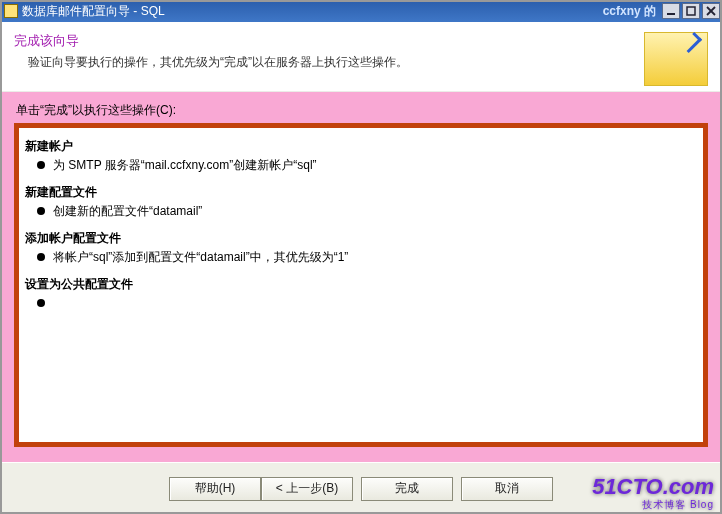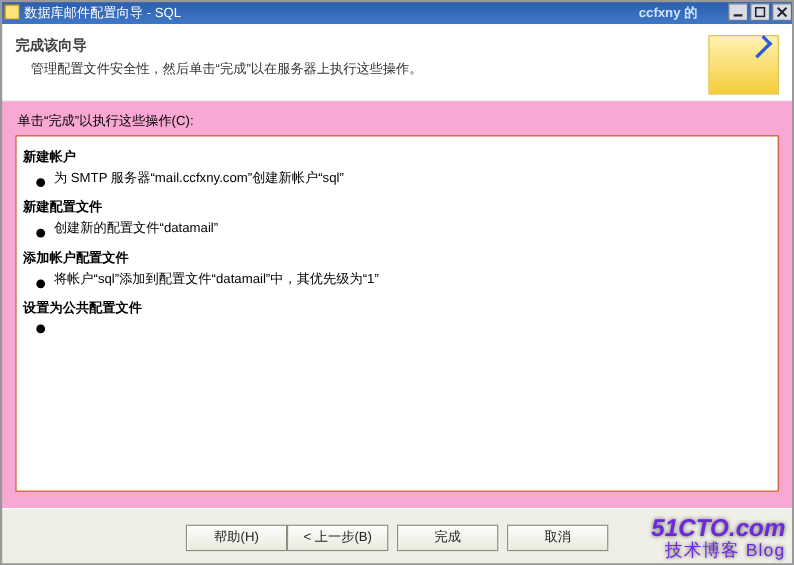--- a/index.html
+++ b/index.html
@@ -18,58 +18,58 @@
     height: 22px;
     display: flex;
     align-items: center;
     justify-content: space-between;
     padding: 0 2px 0 4px;
     font-size: 12px;
   }
   .titlebar-left { display:flex; align-items:center; gap:4px; }
   .title-icon { width:14px; height:14px; background:#ffe37a; border:1px solid #8a6d00; display:inline-block; }
   .titlebar-right { display:flex; align-items:center; gap:6px; }
-  .user-tag { color:#d1e4ff; font-weight:bold; margin-right:22px; }
+  .user-tag { color:#d1e4ff; font-weight:bold; margin-right:0; }
   .winbtns { display:flex; gap:2px; }
   .winbtn {
     width:18px; height:16px; background:#d9dce5;
     border:1px solid #5a6b8a; display:flex; align-items:center;
     justify-content:center; color:#223;
   }
   .winbtn svg { width:10px; height:10px; }
   .header {
     background:#fff;
     padding:10px 14px 6px 14px;
     display:flex; justify-content:space-between; align-items:flex-start;
     border-bottom:1px solid #ecece8;
     height:70px;
   }
-  .header-text h1 { font-size:13px; font-weight:bold; color:#404040; }
+  .header-text h1 { font-size:13px; font-weight:normal; color:#a21caf; }
   .header-text p { margin-top:4px; font-size:12px; color:#333; padding-left:14px; }
   .header-graphic {
     width:64px; height:54px; background:linear-gradient(#fff2b0,#f4cd3a);
     border:1px solid #d8b82e; position:relative; margin-right:0;
   }
   .header-graphic::before{
     content:""; position:absolute; top:4px; right:6px;
     width:16px; height:8px; border-bottom:3px solid #2b5ed6;
     border-right:3px solid #2b5ed6; transform:rotate(-45deg);
   }
   .body-area {
     background:#f9a8d4;
     padding:8px 14px 0 14px;
     height:370px;
   }
   .intro-label { display:block; margin:2px 0 4px 2px; }
   .list-panel {
-    background:#fff; border:1px solid #c2410c; height:324px;
+    background:#fff; border:5px solid #c2410c; height:324px;
     padding:4px 6px; overflow:auto;
   }
   .section-title { font-weight:bold; margin-top:6px; margin-bottom:2px; }
-  .section-item { display:flex; align-items:flex-end; margin:2px 0 10px 12px; }
+  .section-item { display:flex; align-items:flex-start; margin:2px 0 10px 12px; }
   .bullet { width:8px; height:8px; border-radius:50%; background:#000; margin:4px 8px 0 0; flex-shrink:0; }
   .button-bar {
     background:#efefe7;
     border-top:1px solid #fff;
     padding:10px 14px;
     display:flex;
     justify-content:center;
     align-items:center;
     height:52px;
   }
@@ -84,21 +84,21 @@
   }
   .btn.disabled { color:#9a9a92; }
   .btn-group { display:flex; gap:8px; }
   .watermark {
     position:absolute; bottom:4px; right:8px;
     color:#6d28d9; text-shadow:0 0 4px rgba(0,0,0,0.6);
     font-family:Arial, sans-serif; text-align:right;
     line-height:1.1; pointer-events:none;
   }
   .watermark .big { font-size:22px; font-style:italic; font-weight:bold; }
-  .watermark .sm { font-size:16px; letter-spacing:1px; }
+  .watermark .sm { font-size:10px; letter-spacing:1px; }
   .frame-border {
     position:absolute; inset:0; border:2px solid #999;
     pointer-events:none;
   }
 </style>
 </head>
 <body>
 
 <div class="titlebar">
   <div class="titlebar-left">
@@ -124,21 +124,21 @@
             <line x1="9" y1="1" x2="1" y2="9" stroke="#223" stroke-width="1.8"></line>
           </svg>
       </div>
     </div>
   </div>
 </div>
 
 <div class="header">
   <div class="header-text">
     <h1>完成该向导</h1>
-    <p>管理配置文件安全性，然后单击“完成”以在服务器上执行这些操作。</p>
+    <p>验证向导要执行的操作，其优先级为“完成”以在服务器上执行这些操作。</p>
   </div>
   <div class="header-graphic"></div>
 </div>
 
 <div class="body-area">
   <span class="intro-label">单击“完成”以执行这些操作(C):</span>
   <div class="list-panel">
 
     <div class="section-title">新建帐户</div>
     <div class="section-item">

